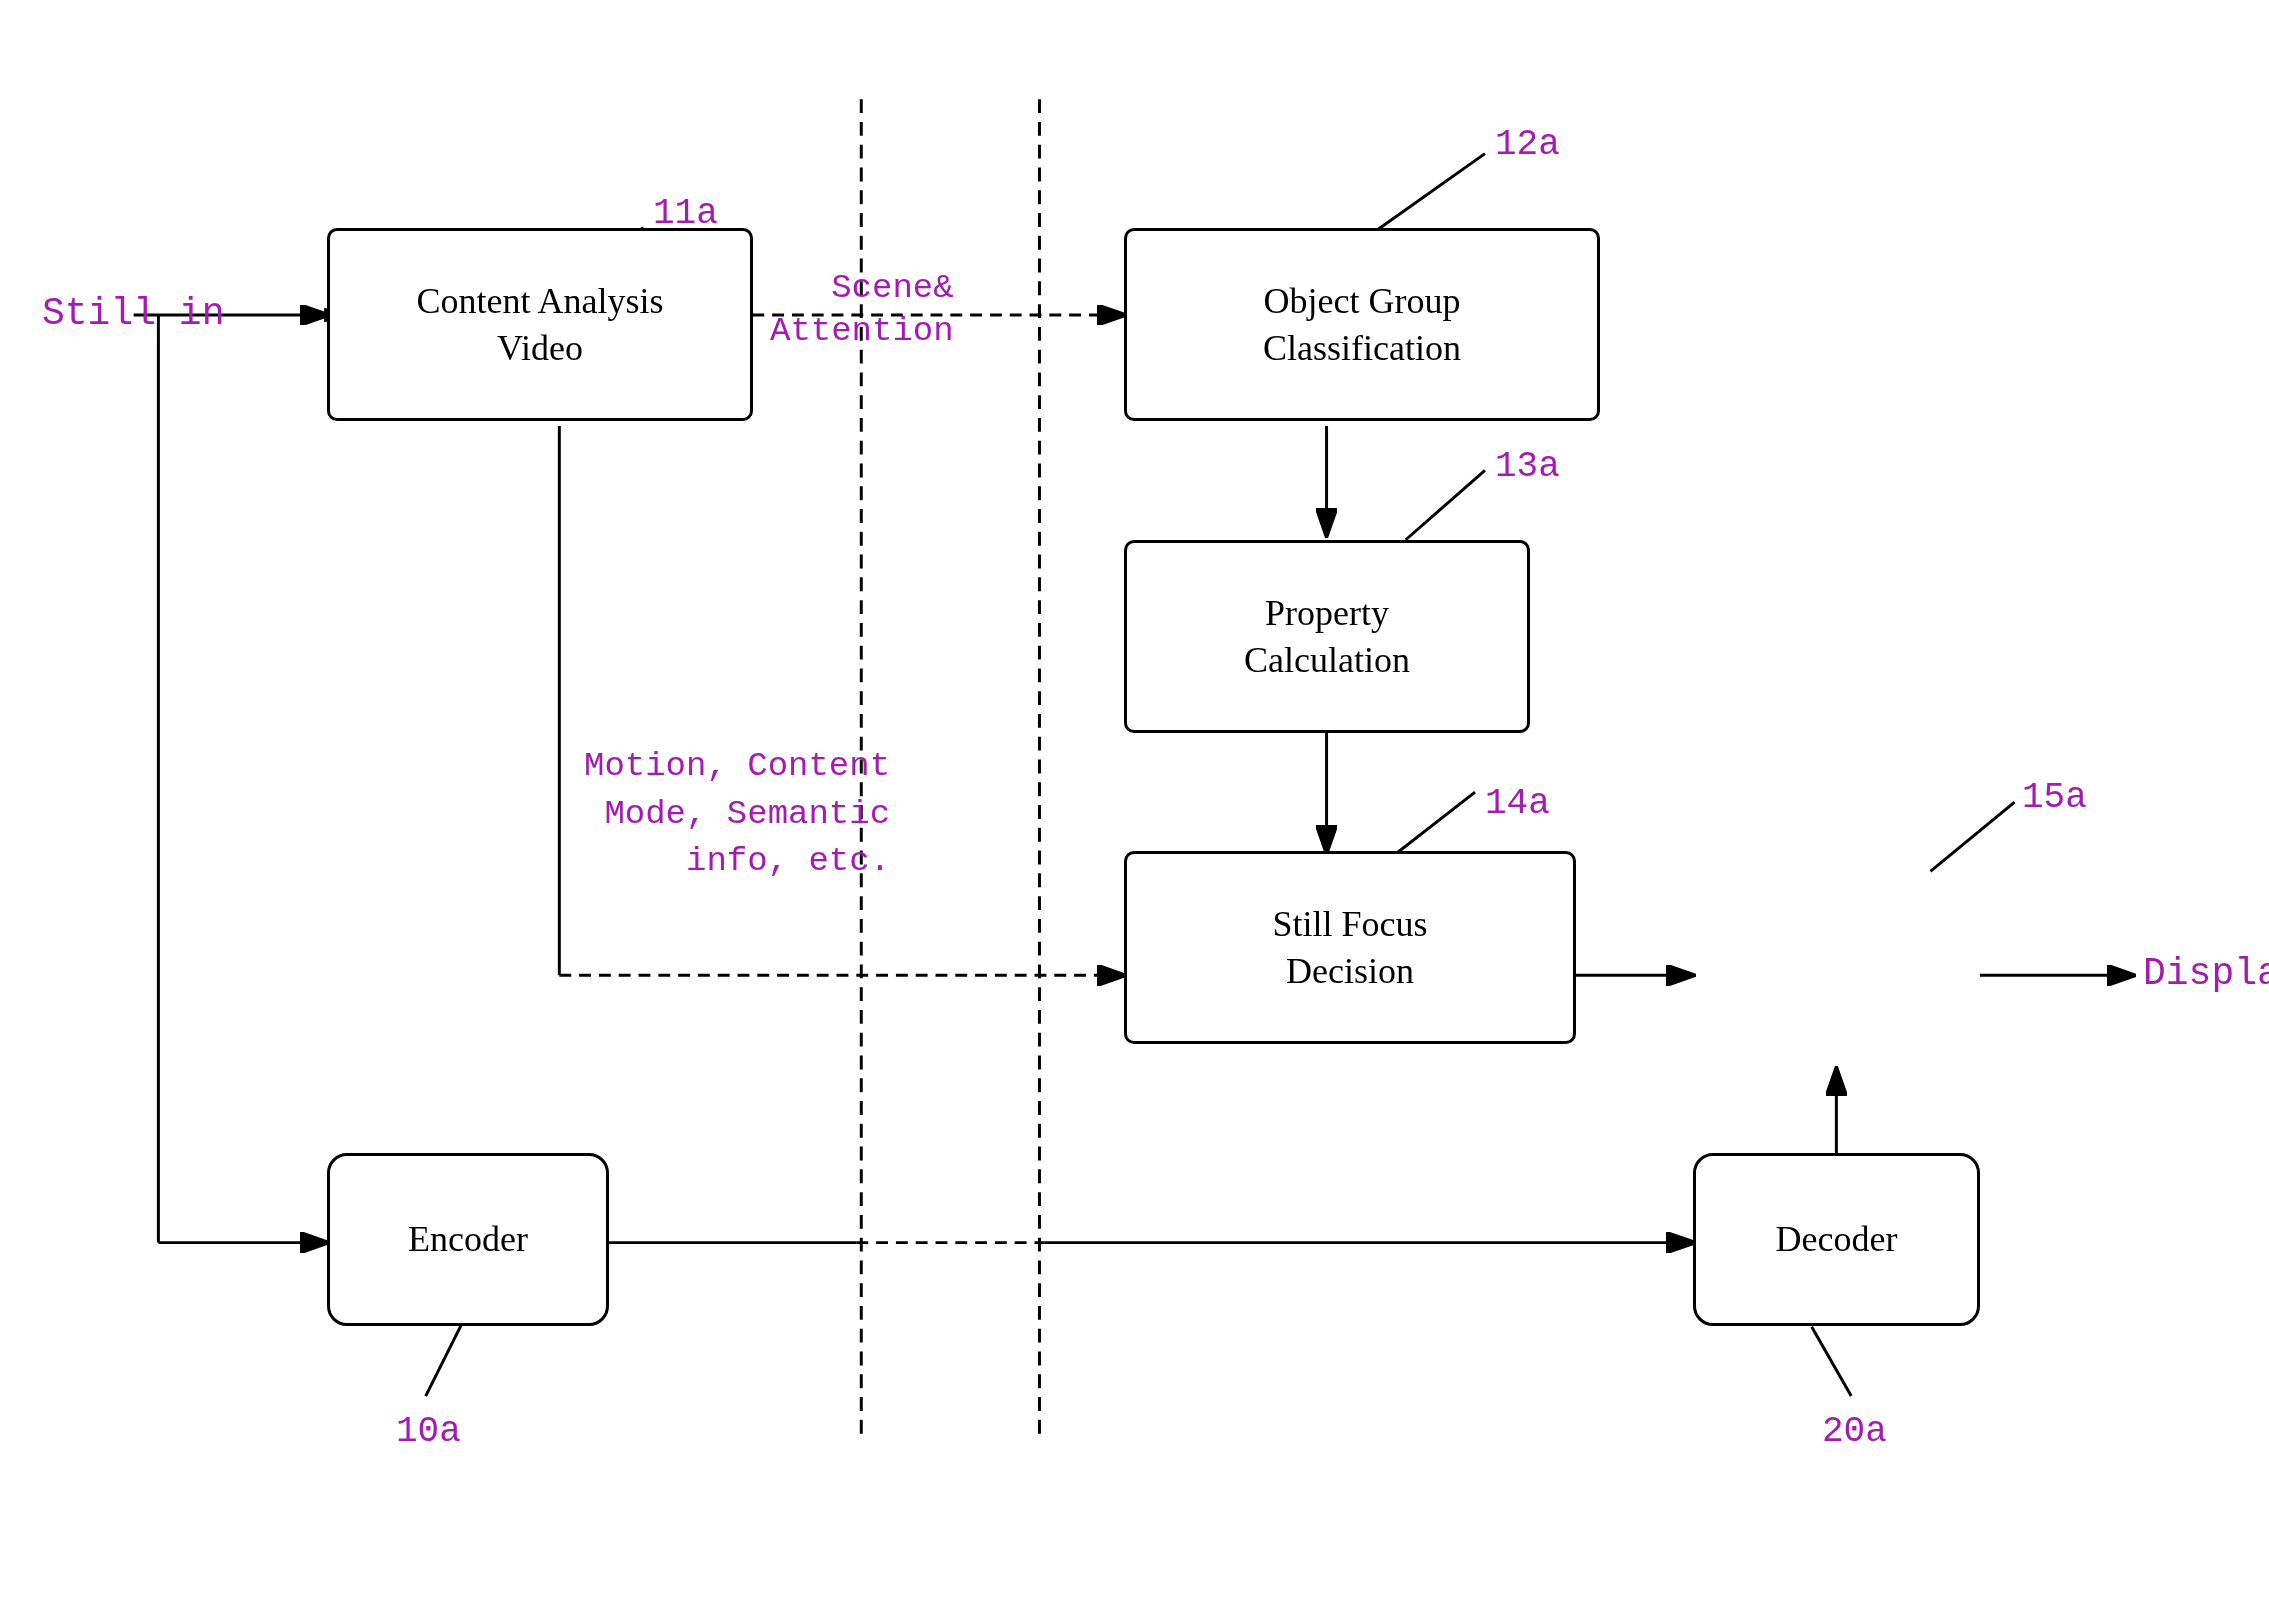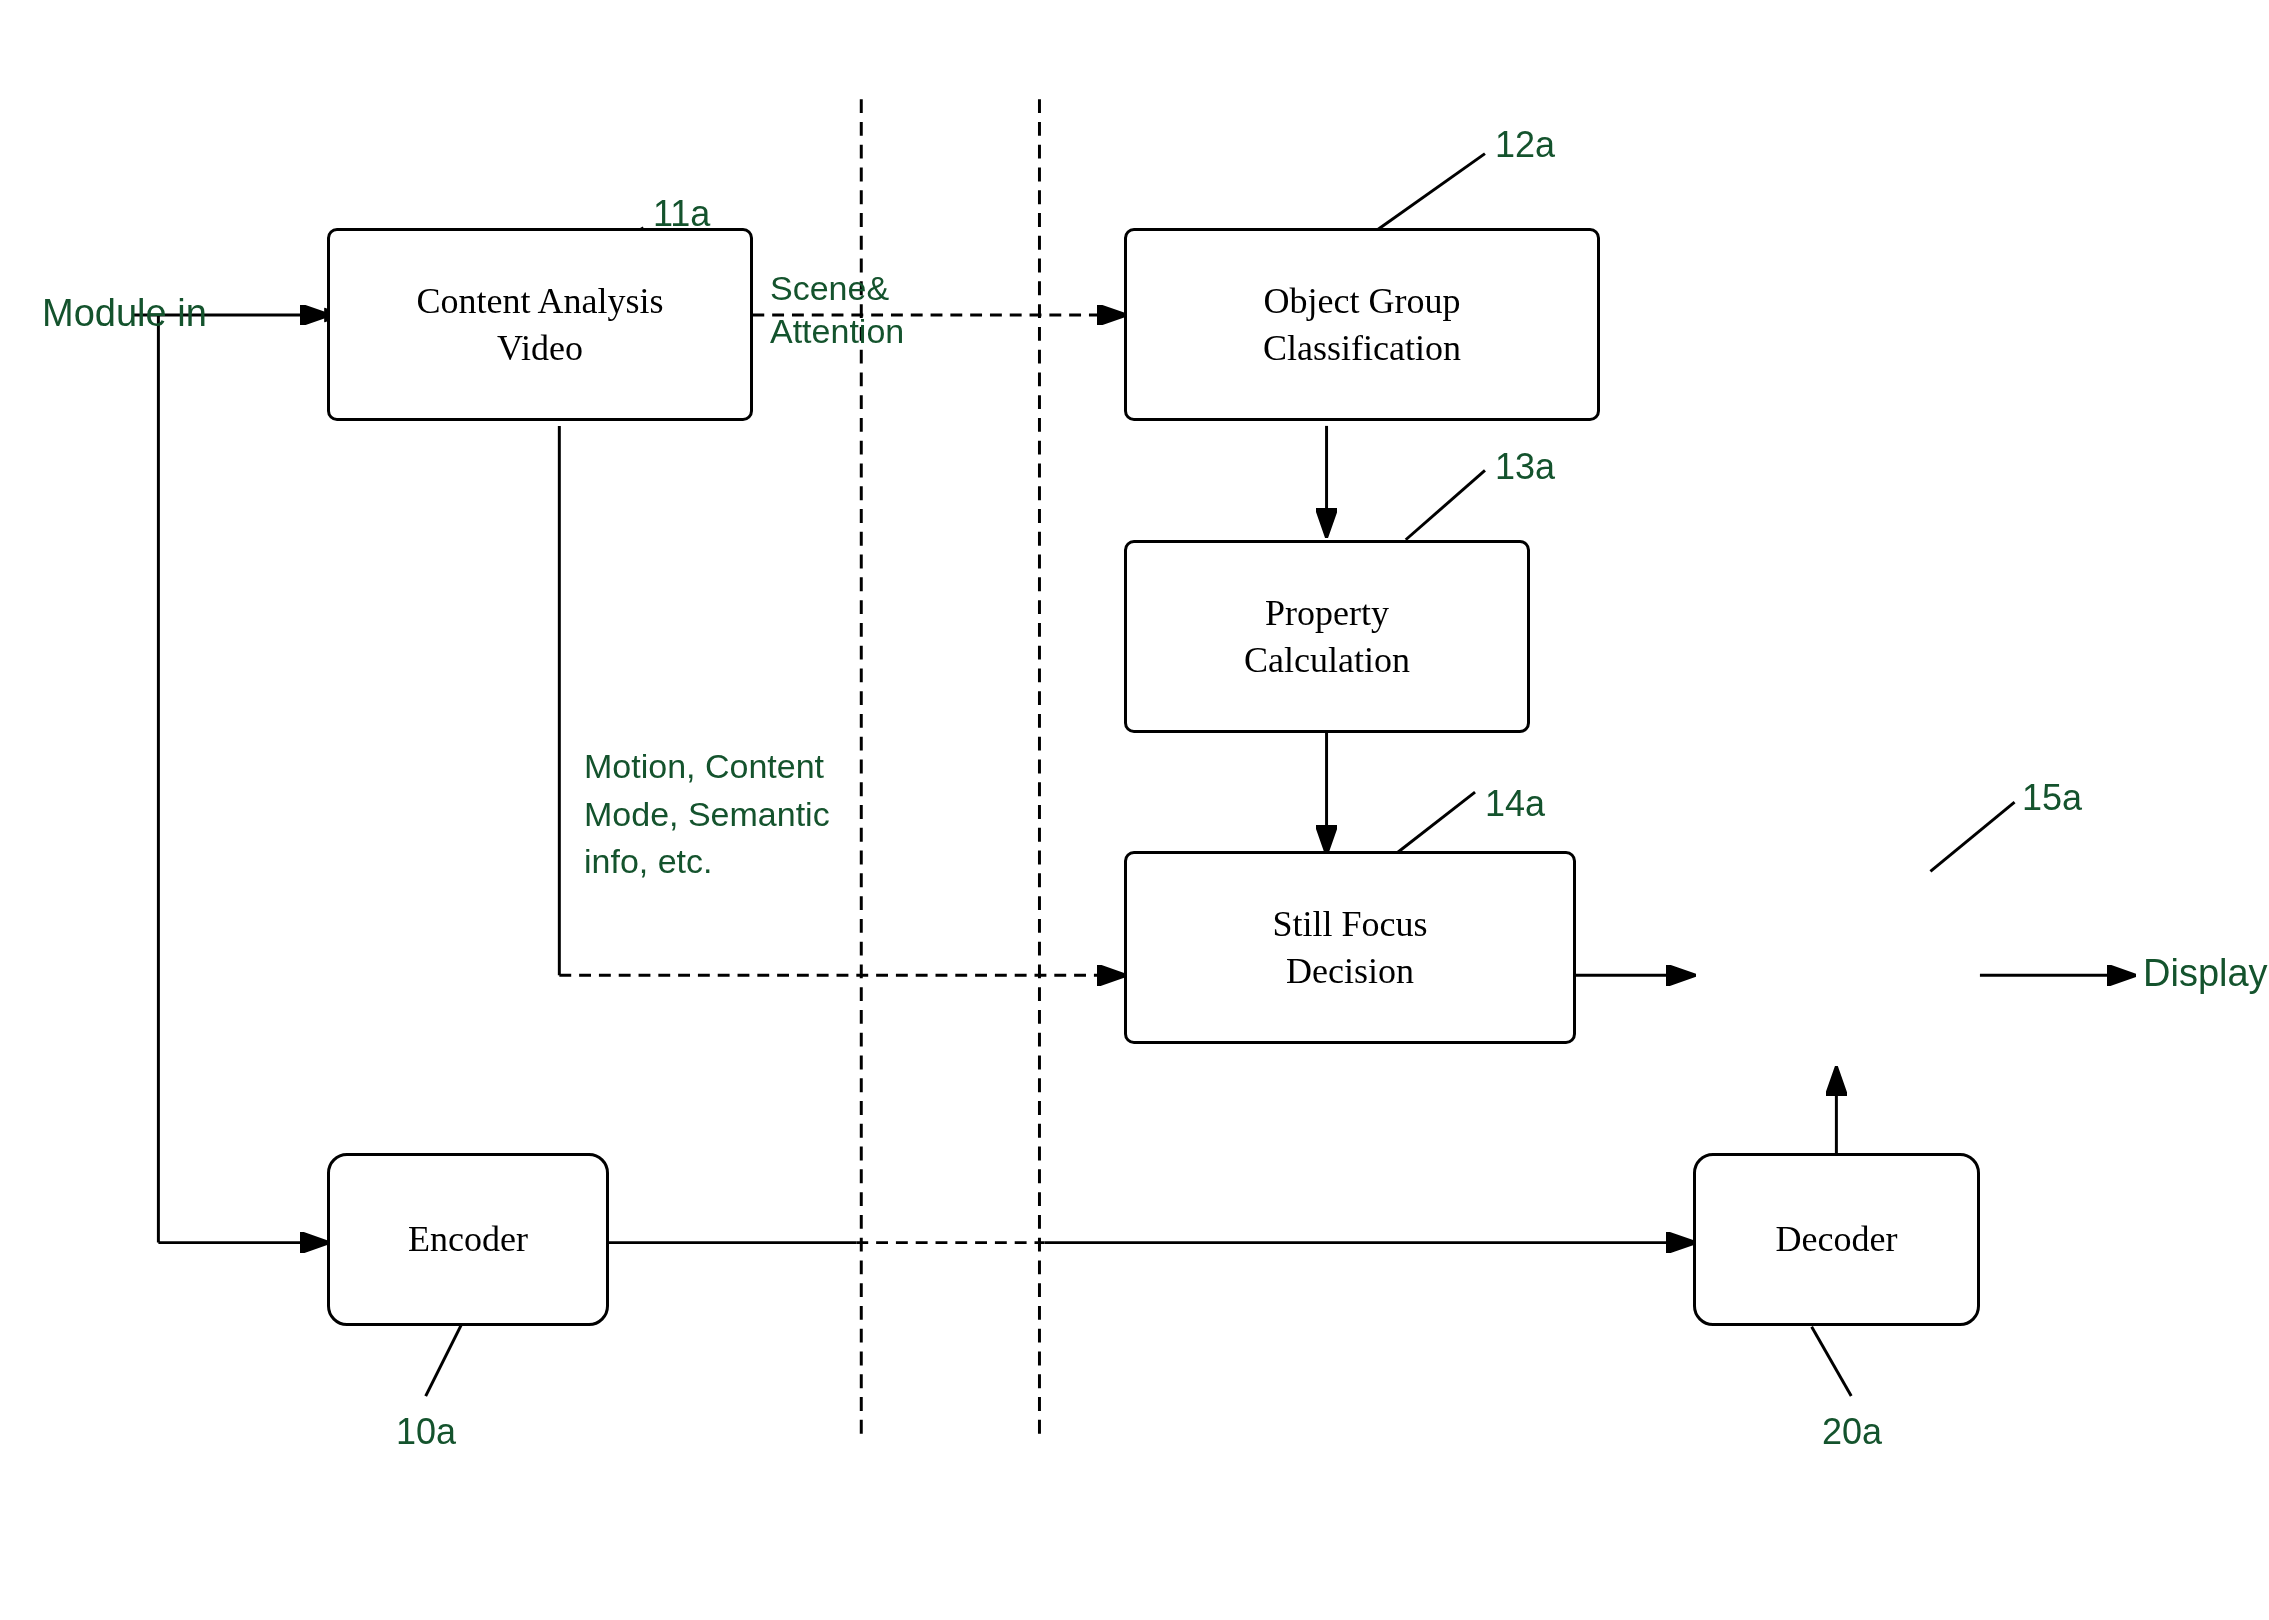--- a/index.html
+++ b/index.html
@@ -29,23 +29,24 @@
       text-align: center;
       font-size: 36px;
       font-weight: normal;
       line-height: 1.3;
       border-radius: 8px;
     }
 
     .label {
       position: absolute;
       font-size: 34px;
-      font-family: Liberation Sans, sans-serif;
-      color: #14532d;
+      font-family: Liberation Mono, monospace;
+      color: #a21caf;
       white-space: nowrap;
+      text-align: right;
     }
 
     svg.arrows {
       position: absolute;
       top: 0; left: 0;
       width: 2269px;
       height: 1621px;
       pointer-events: none;
     }
 
@@ -144,21 +145,21 @@
 
 
   <div class="block" style="left:327px; top:1153px; width:282px; height:173px; border-radius:20px;">
     <span>Encoder</span>
   </div>
 
   <div class="block" style="left:1693px; top:1153px; width:287px; height:173px; border-radius:20px;">
     <span>Decoder</span>
   </div>
 
-  <div class="label" style="left:42px; top:292px; font-size:38px;">Module in</div>
+  <div class="label" style="left:42px; top:292px; font-size:38px;">Still in</div>
 
   <div class="label" style="left:2143px; top:952px; font-size:38px;">Display</div>
 
   <div class="label" style="left:770px; top:267px; font-size:34px; white-space:pre-line; line-height:1.25;">Scene&amp;<br>Attention</div>
 
   <div class="label" style="left:584px; top:743px; font-size:34px; white-space:pre-line; line-height:1.4;">Motion,  Content<br>Mode, Semantic<br>info, etc.</div>
 
   <div class="label" style="left:653px; top:193px; font-size:36px;">11a</div>
 
   <div class="label" style="left:1495px; top:124px; font-size:36px;">12a</div>

